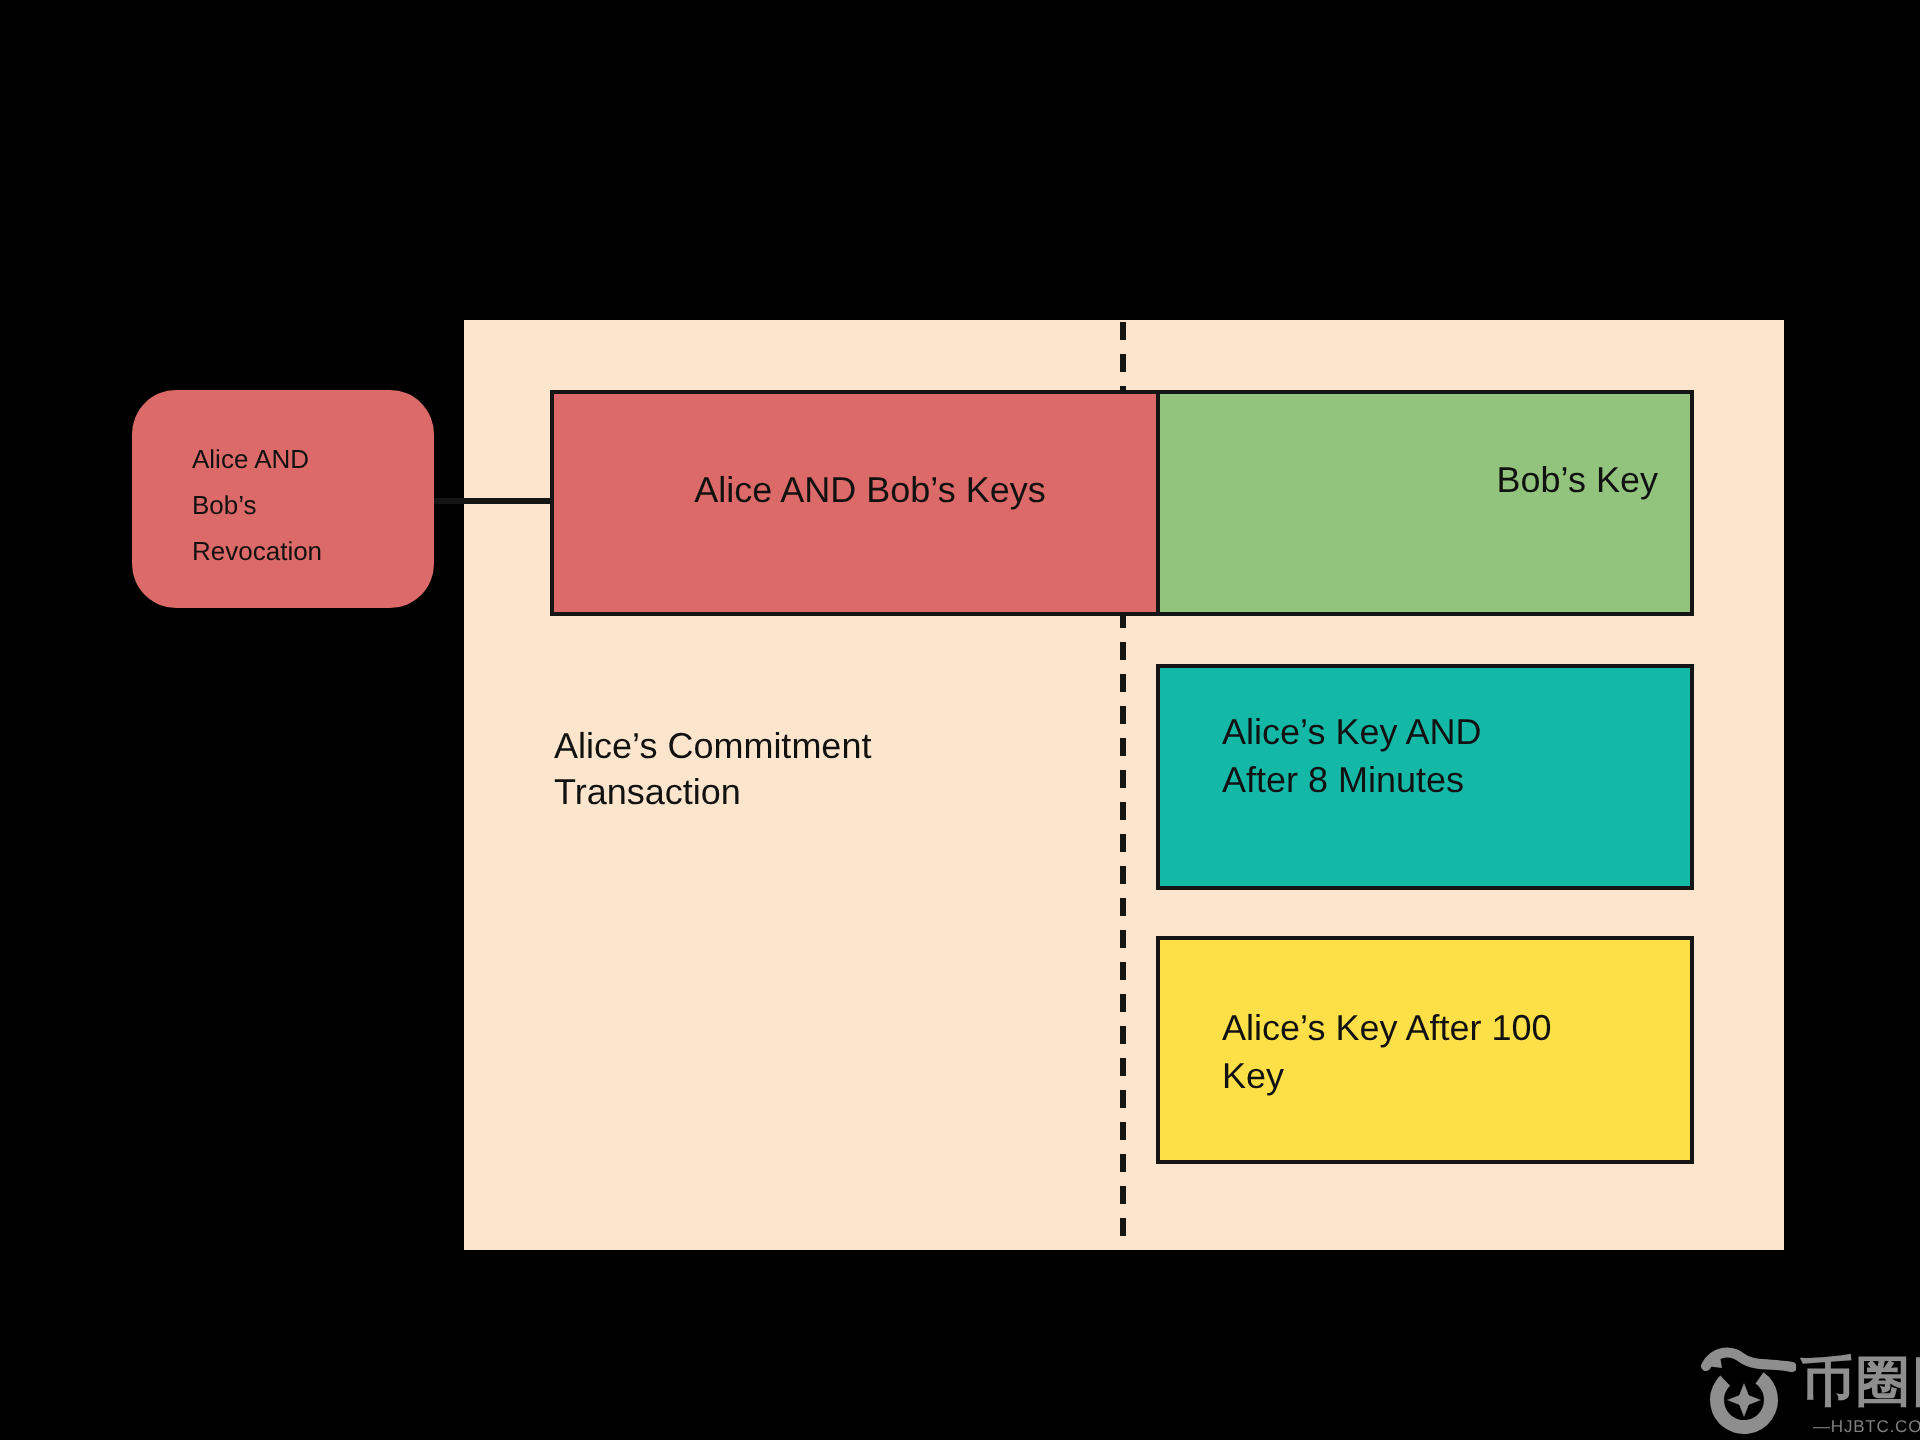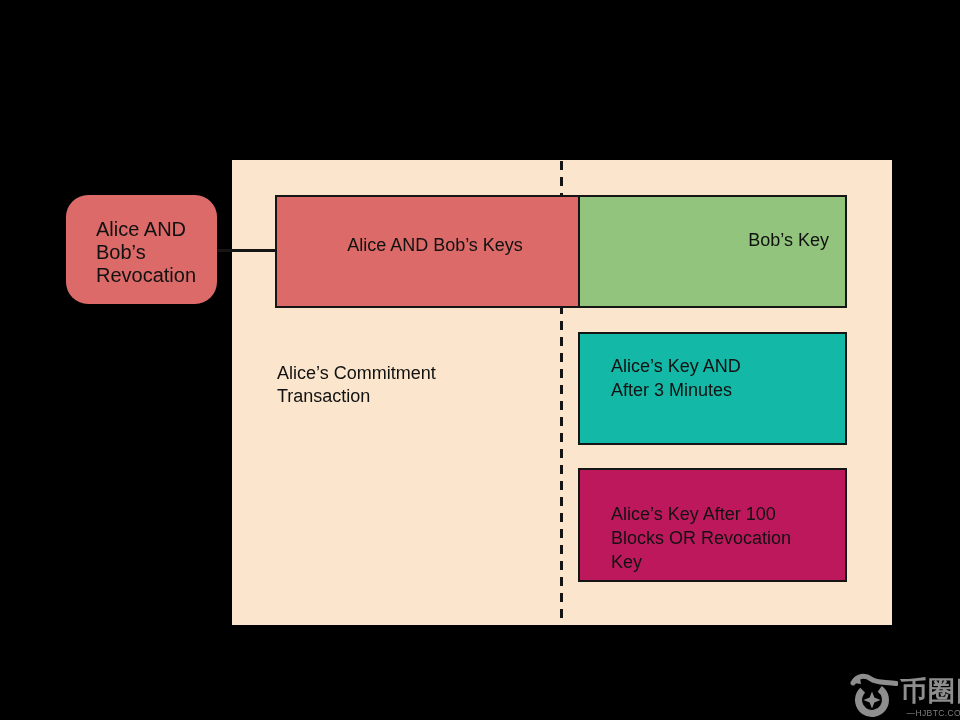--- a/index.html
+++ b/index.html
@@ -38,21 +38,21 @@
     background: #151515;
   }
 
   
   .sig-box {
     left: 66px; top: 195px;
     width: 151px; height: 109px;
     background: #DB6A68;
     border-radius: 22px;
     padding: 23px 10px 0 30px;
-    font-size: 20px;
+    font-size: 13px;
     line-height: 23px;
   }
 
   
   .keys-box {
     left: 275px; top: 195px;
     width: 320px; height: 113px;
     background: #DB6A68;
     border: 2px solid #151515;
     display: flex;
@@ -66,21 +66,21 @@
   .out {
     left: 578px;
     width: 269px; height: 113px;
     border: 2px solid #151515;
     padding: 30px 16px 0 31px;
     font-size: 18px;
     line-height: 24px;
   }
   .out-1 { top: 195px; background: #93C47D; padding-top: 31px; text-align: right; }
   .out-2 { top: 332px; background: #14b8a6; padding-top: 20px; }
-  .out-3 { top: 468px; height: 114px; background: #be185d; padding-top: 32px; }
+  .out-3 { top: 468px; height: 114px; background: #fde047; padding-top: 32px; }
 
   
   .tx-label {
     left: 277px; top: 362px;
     font-size: 18px;
     line-height: 23px;
   }
 
   
   .watermark {
@@ -129,28 +129,27 @@
 
 <div class="abs out out-1">
   <div>
       <div>Bob’s Key</div>
     </div>
 </div>
 
 <div class="abs out out-2">
   <div>
       <div>Alice’s Key AND</div>
-      <div>After 3 Minutes</div>
+      <div>After 8 Minutes</div>
     </div>
 </div>
 
 <div class="abs out out-3">
   <div>
       <div>Alice’s Key After 100</div>
-      <div>Blocks OR Revocation</div>
       <div>Key</div>
     </div>
 </div>
 
 <div class="abs tx-label">
   <div>
       <div>Alice’s Commitment</div>
       <div>Transaction</div>
     </div>
 </div>

